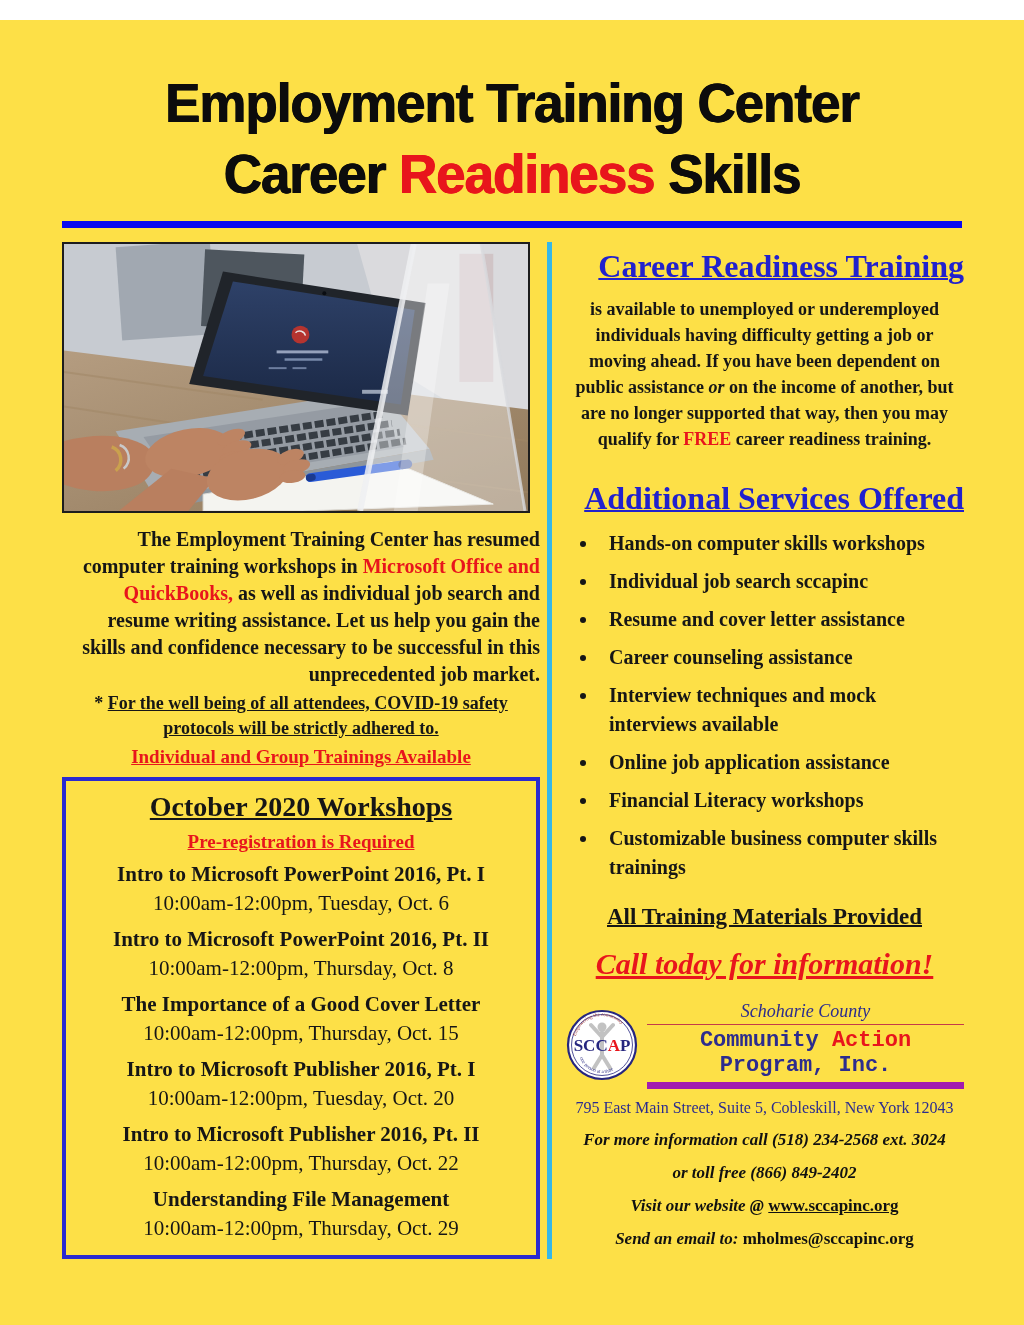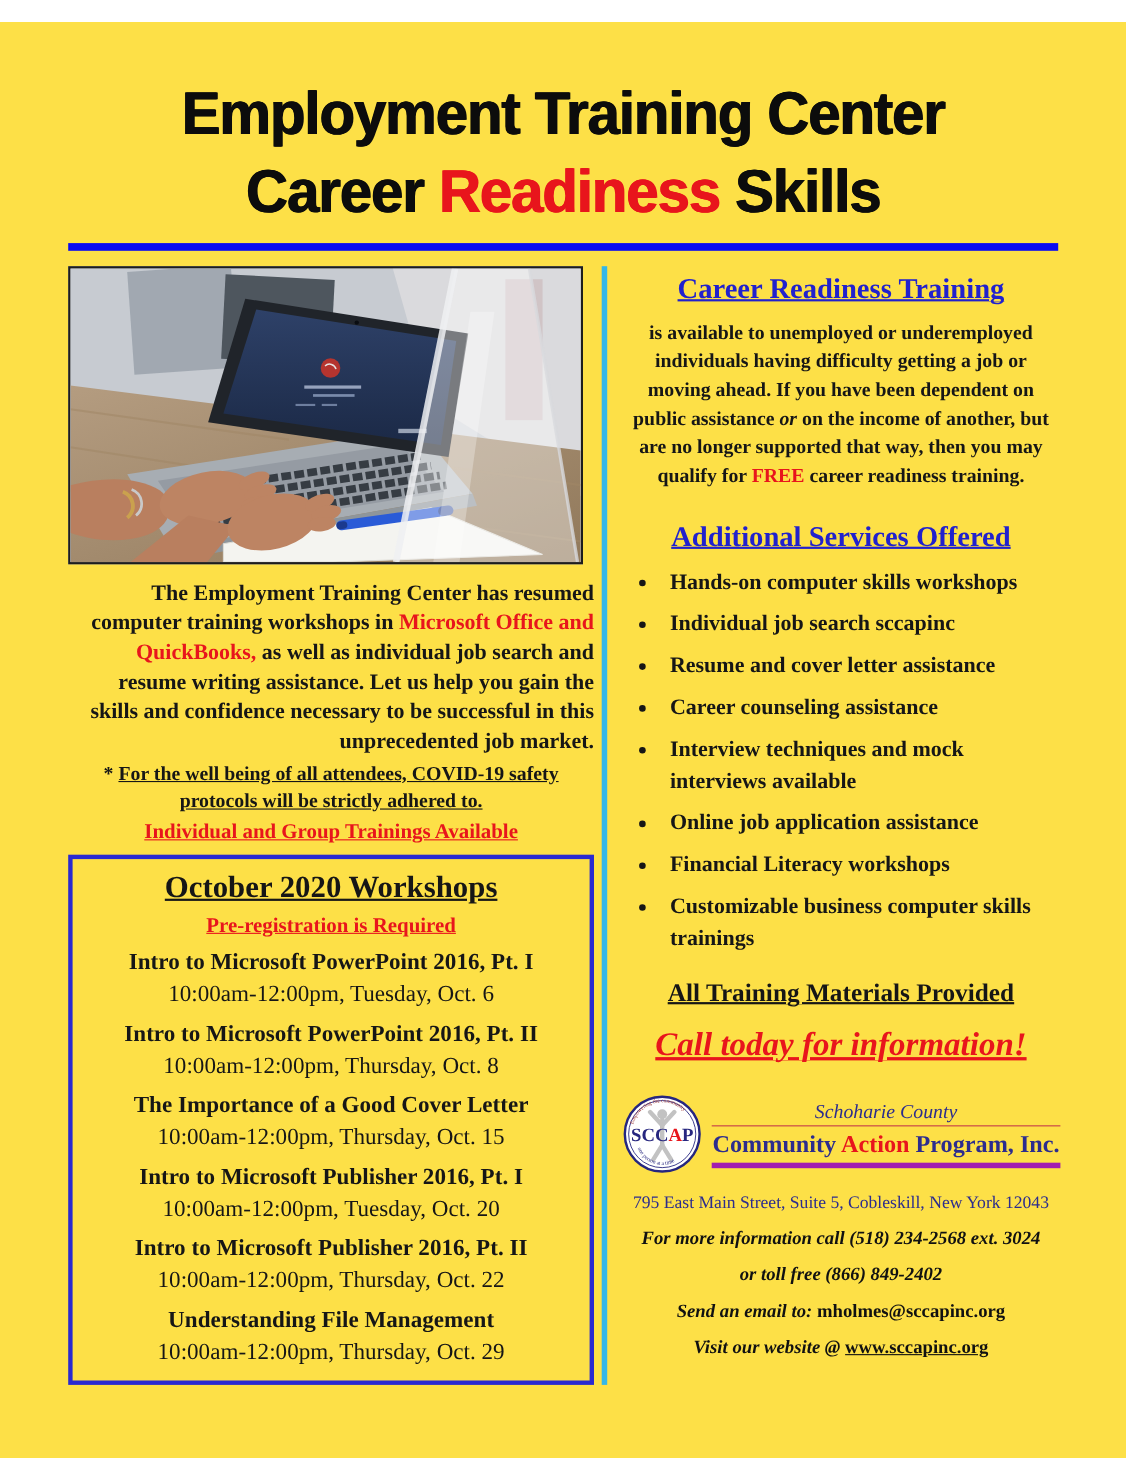--- a/index.html
+++ b/index.html
@@ -45,21 +45,21 @@
     margin-top:9px;border:4px solid #2a2ad0;
     padding:8px 6px 12px 6px;text-align:center;
   }
   .workshops-title{font-size:28px;font-weight:700;text-decoration:underline;margin-top:2px;}
   .workshops-sub{font-size:19px;font-weight:700;color:#e8151c;text-decoration:underline;margin-top:8px;}
   .ws-item{margin-top:7px;}
   .ws-name{font-size:21px;font-weight:700;line-height:29px;}
   .ws-time{font-size:21px;font-weight:400;line-height:29px;}
   
   .r-heading{
-    text-align:center;font-size:26px;font-weight:700;color:#2121cd;
+    text-align:right;font-size:32px;font-weight:700;color:#2121cd;
     text-decoration:underline;text-decoration-thickness:2px;margin-top:6px;
   }
   .r-para{
     margin-top:11px;text-align:center;
     font-weight:700;font-size:18px;line-height:26px;
   }
   .r-para .it{font-style:italic;}
   .services-heading{margin-top:28px;}
   .services-list{
     margin:12px 0 0 0;padding:0 0 0 34px;list-style:disc outside;
@@ -78,21 +78,21 @@
   }
   .org-row{display:flex;align-items:center;margin-top:20px;gap:8px;}
   .org-logo{flex:none;width:74px;height:88px;}
   .org-name-block{flex:1;text-align:center;}
   .org-county{
     font-style:italic;font-size:18px;color:#2c2c8e;
     border-bottom:1px solid #c43b4a;padding-bottom:2px;
   }
   .org-name{
     font-size:22px;font-weight:700;color:#2c2c8e;
-    border-bottom:5px solid #a21caf;padding:3px 0 4px 0;
+    border-bottom:7px solid #a21caf;padding:3px 0 4px 0;font-family:Liberation Mono, monospace;
   }
   .org-address{margin-top:10px;text-align:center;font-size:16px;color:#2c2c8e;}
   .contact-line{margin-top:13px;text-align:center;font-size:17px;font-weight:700;font-style:italic;color:#111;}
   .contact-line .link{text-decoration:underline;}
   .contact-line .plain{font-style:normal;}
 </style>
 </head>
 <body>
 
 <div class="page">
@@ -261,18 +261,18 @@
         <div class="org-name-block">
           <div class="org-county">Schoharie County</div>
           <div class="org-name"><span>Community </span><span class="red">Action</span><span> Program, Inc.</span></div>
         </div>
       </div>
 
       <div class="org-address">795 East Main Street, Suite 5, Cobleskill, New York 12043</div>
 
       <div class="contact-line">For more information call (518) 234-2568 ext. 3024</div>
       <div class="contact-line">or toll free (866) 849-2402</div>
+      <div class="contact-line"><span>Visit our website @ </span><span class="link plain">www.sccapinc.org</span></div>
       <div class="contact-line"><span>Send an email to: </span><span class="plain">mholmes@sccapinc.org</span></div>
-      <div class="contact-line"><span>Visit our website @ </span><span class="link plain">www.sccapinc.org</span></div>
 
     </div>
   </div>
 </div>
 
 </body></html>

